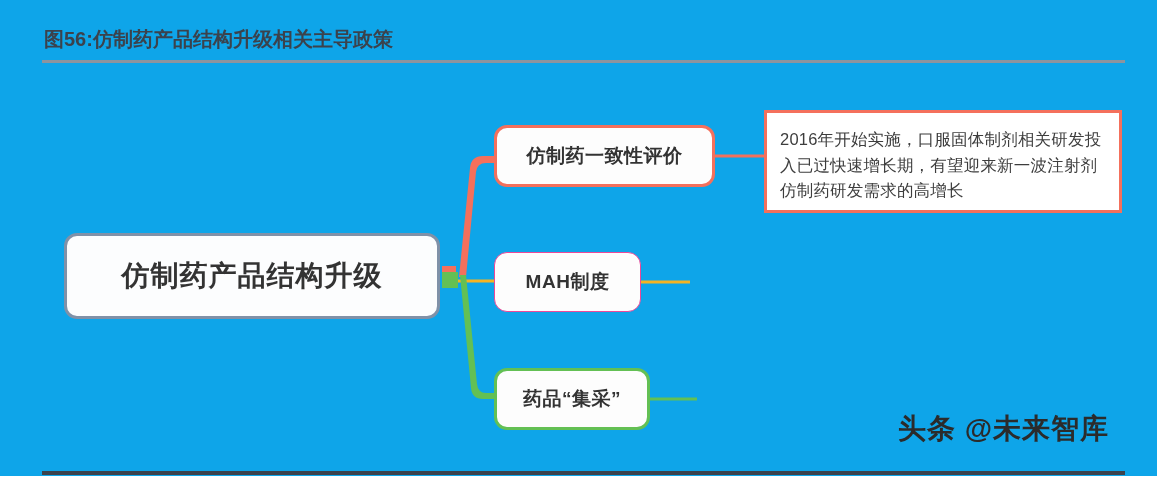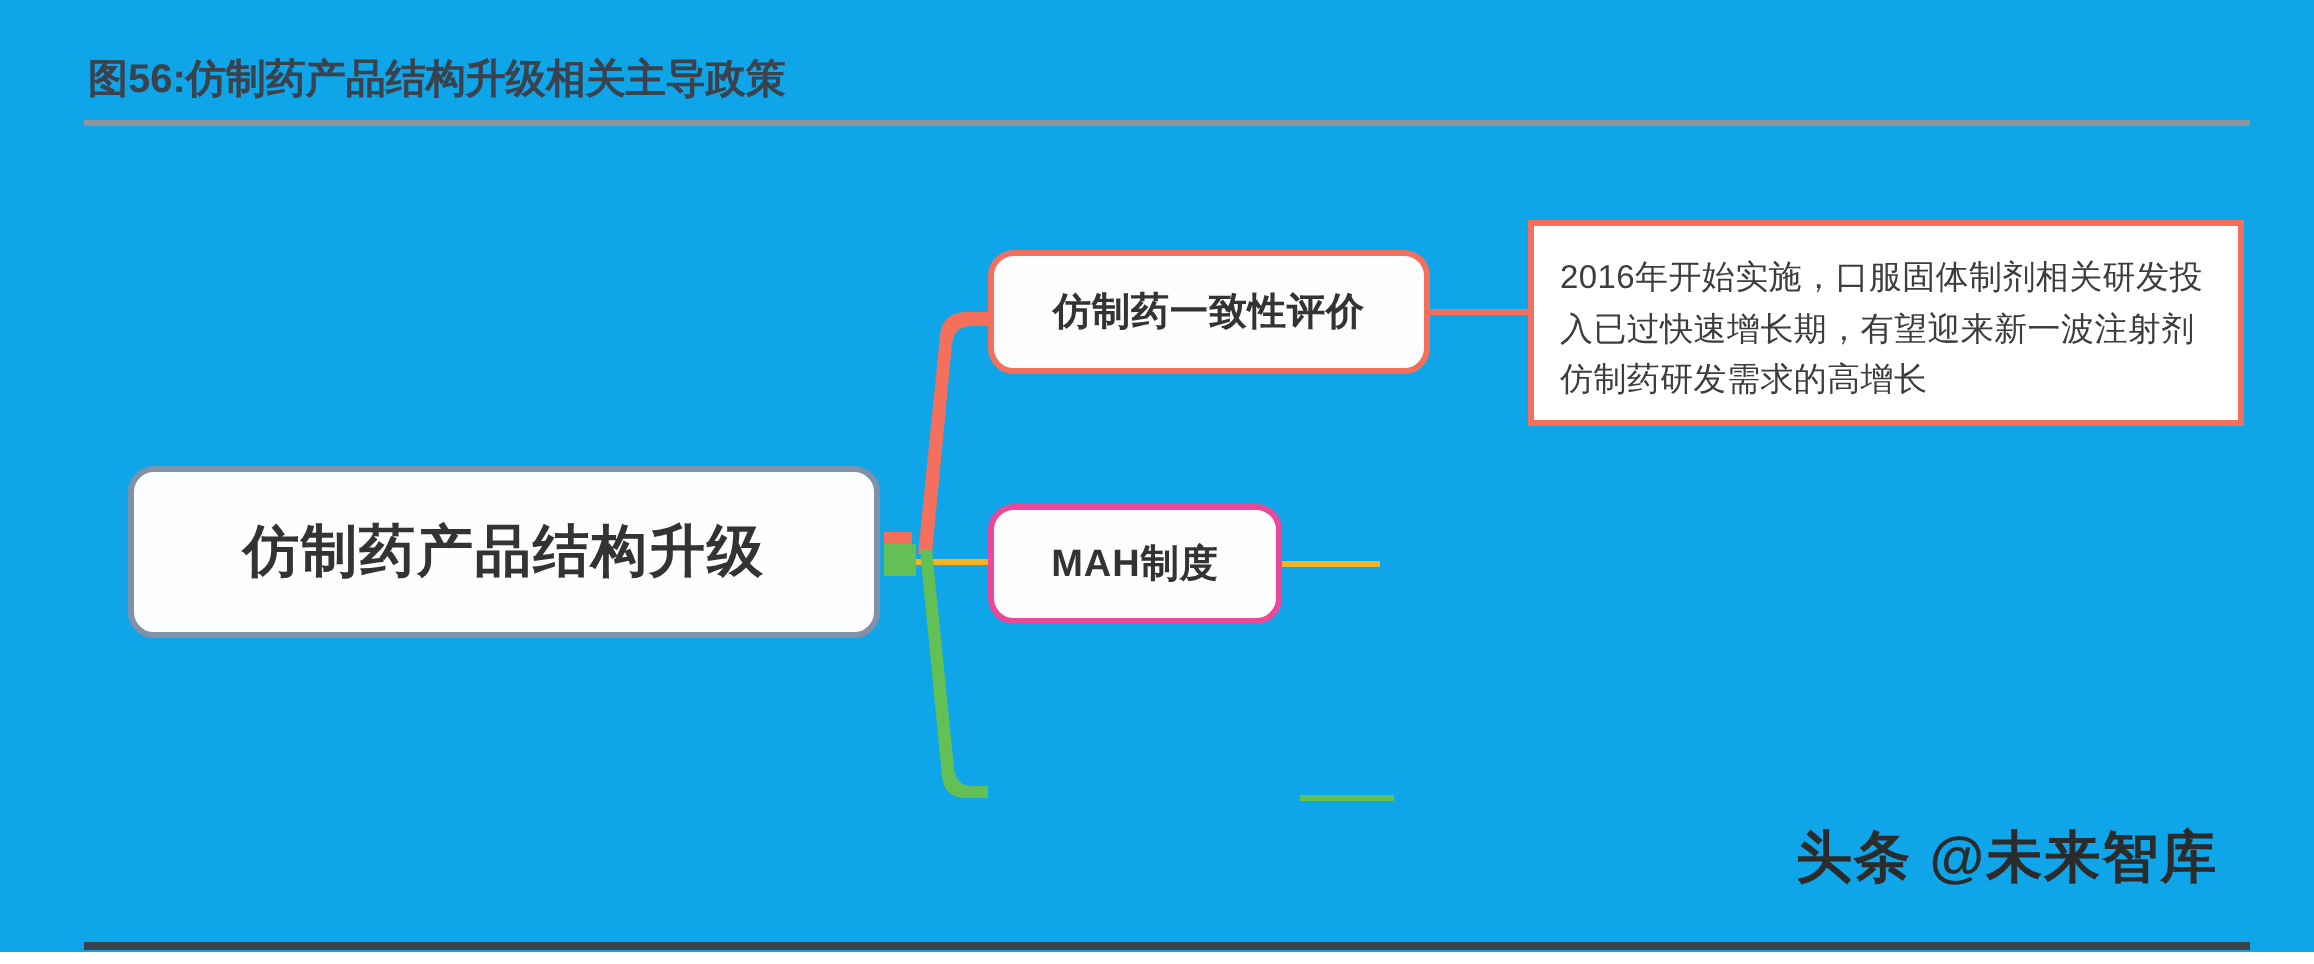--- a/index.html
+++ b/index.html
@@ -112,21 +112,21 @@
     top: 59px;
     width: 221px;
     height: 62px;
     border: 3px solid #f4705c;
   }
   .node-topic-2 {
     left: 494px;
     top: 186px;
     width: 147px;
     height: 60px;
-    border: 3px solid #ec4899;
+    border: 1px solid #ec4899;
   }
   .node-topic-3 {
     left: 494px;
     top: 302px;
     width: 156px;
     height: 62px;
     border: 3px solid #63c054;
   }
 
   .node-desc {
@@ -215,19 +215,22 @@
       <span class="node-label">仿制药一致性评价</span>
     </div>
     <div class="node-desc node-desc-1">
       <span class="desc-text">2016年开始实施，口服固体制剂相关研发投入已过快速增长期，有望迎来新一波注射剂仿制药研发需求的高增长</span>
     </div>
 
     <div class="node node-topic node-topic-2">
       <span class="node-label">MAH制度</span>
     </div>
 
+    <div class="node node-topic node-topic-3">
+      <span class="node-label">药品“集采”</span>
+    </div>
 
   </div>
 
   <div class="watermark">头条 @未来智库</div>
   <div class="footer-rule"></div>
 
 </div>
 
 </body></html>

